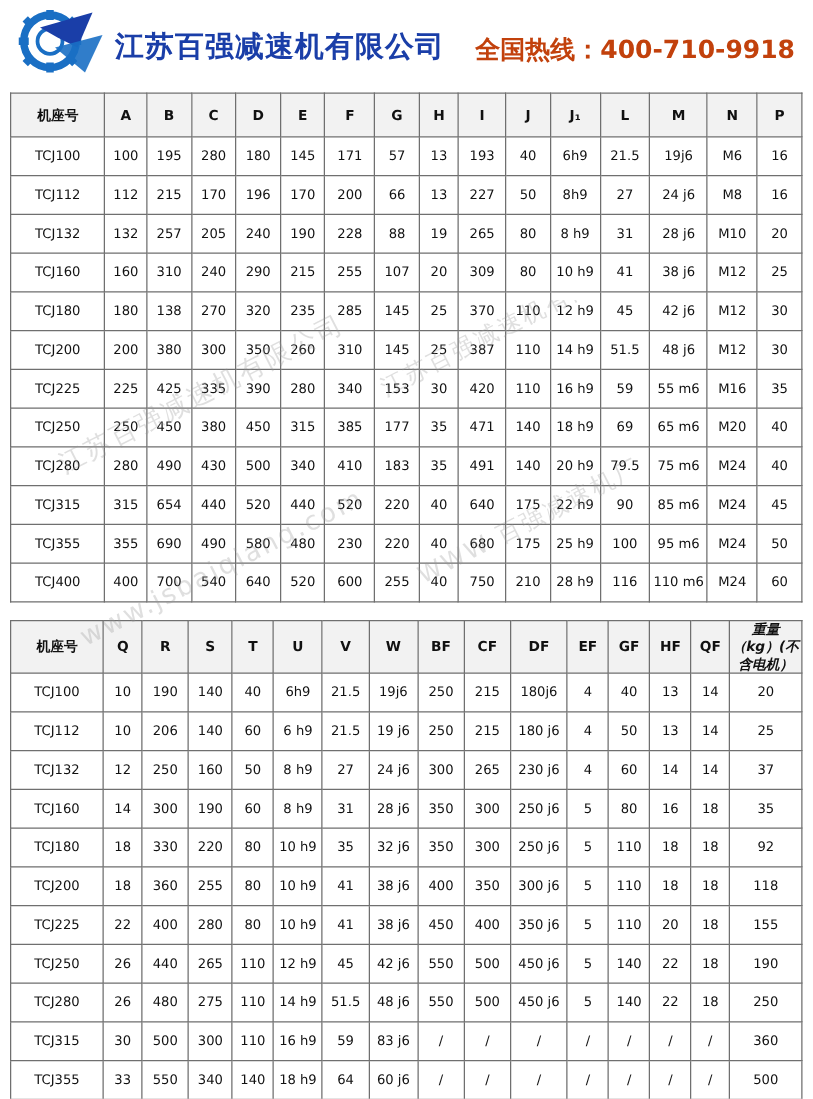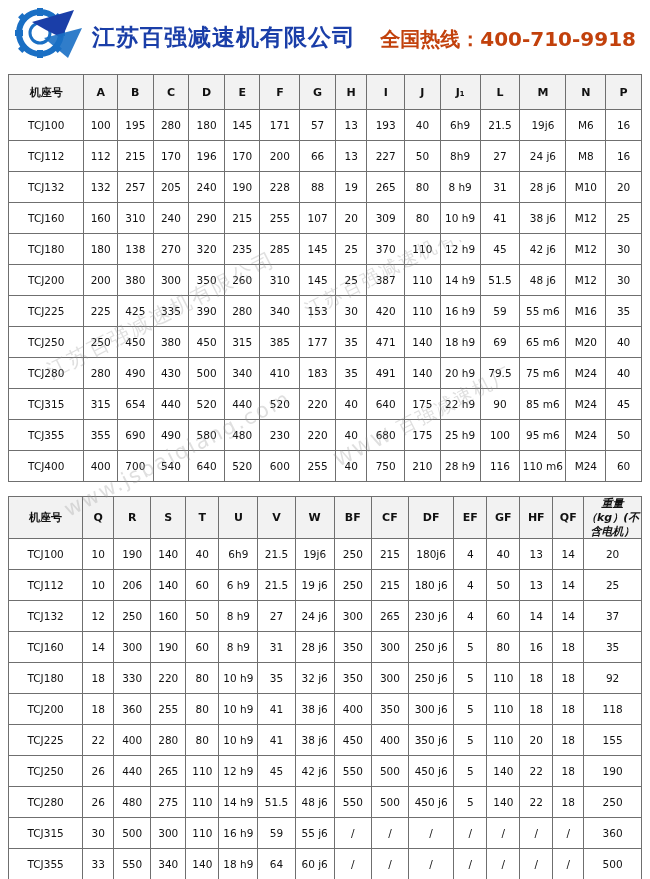--- a/index.html
+++ b/index.html
@@ -620,21 +620,21 @@
           <td>250</td>
         </tr>
         <tr>
           <td class="model">TCJ315</td>
           <td>30</td>
           <td>500</td>
           <td>300</td>
           <td>110</td>
           <td>16 h9</td>
           <td>59</td>
-          <td>55 j6</td>
+          <td>83 j6</td>
           <td>/</td>
           <td>/</td>
           <td>/</td>
           <td>/</td>
           <td>/</td>
           <td>/</td>
           <td>/</td>
           <td>360</td>
         </tr>
         <tr>

